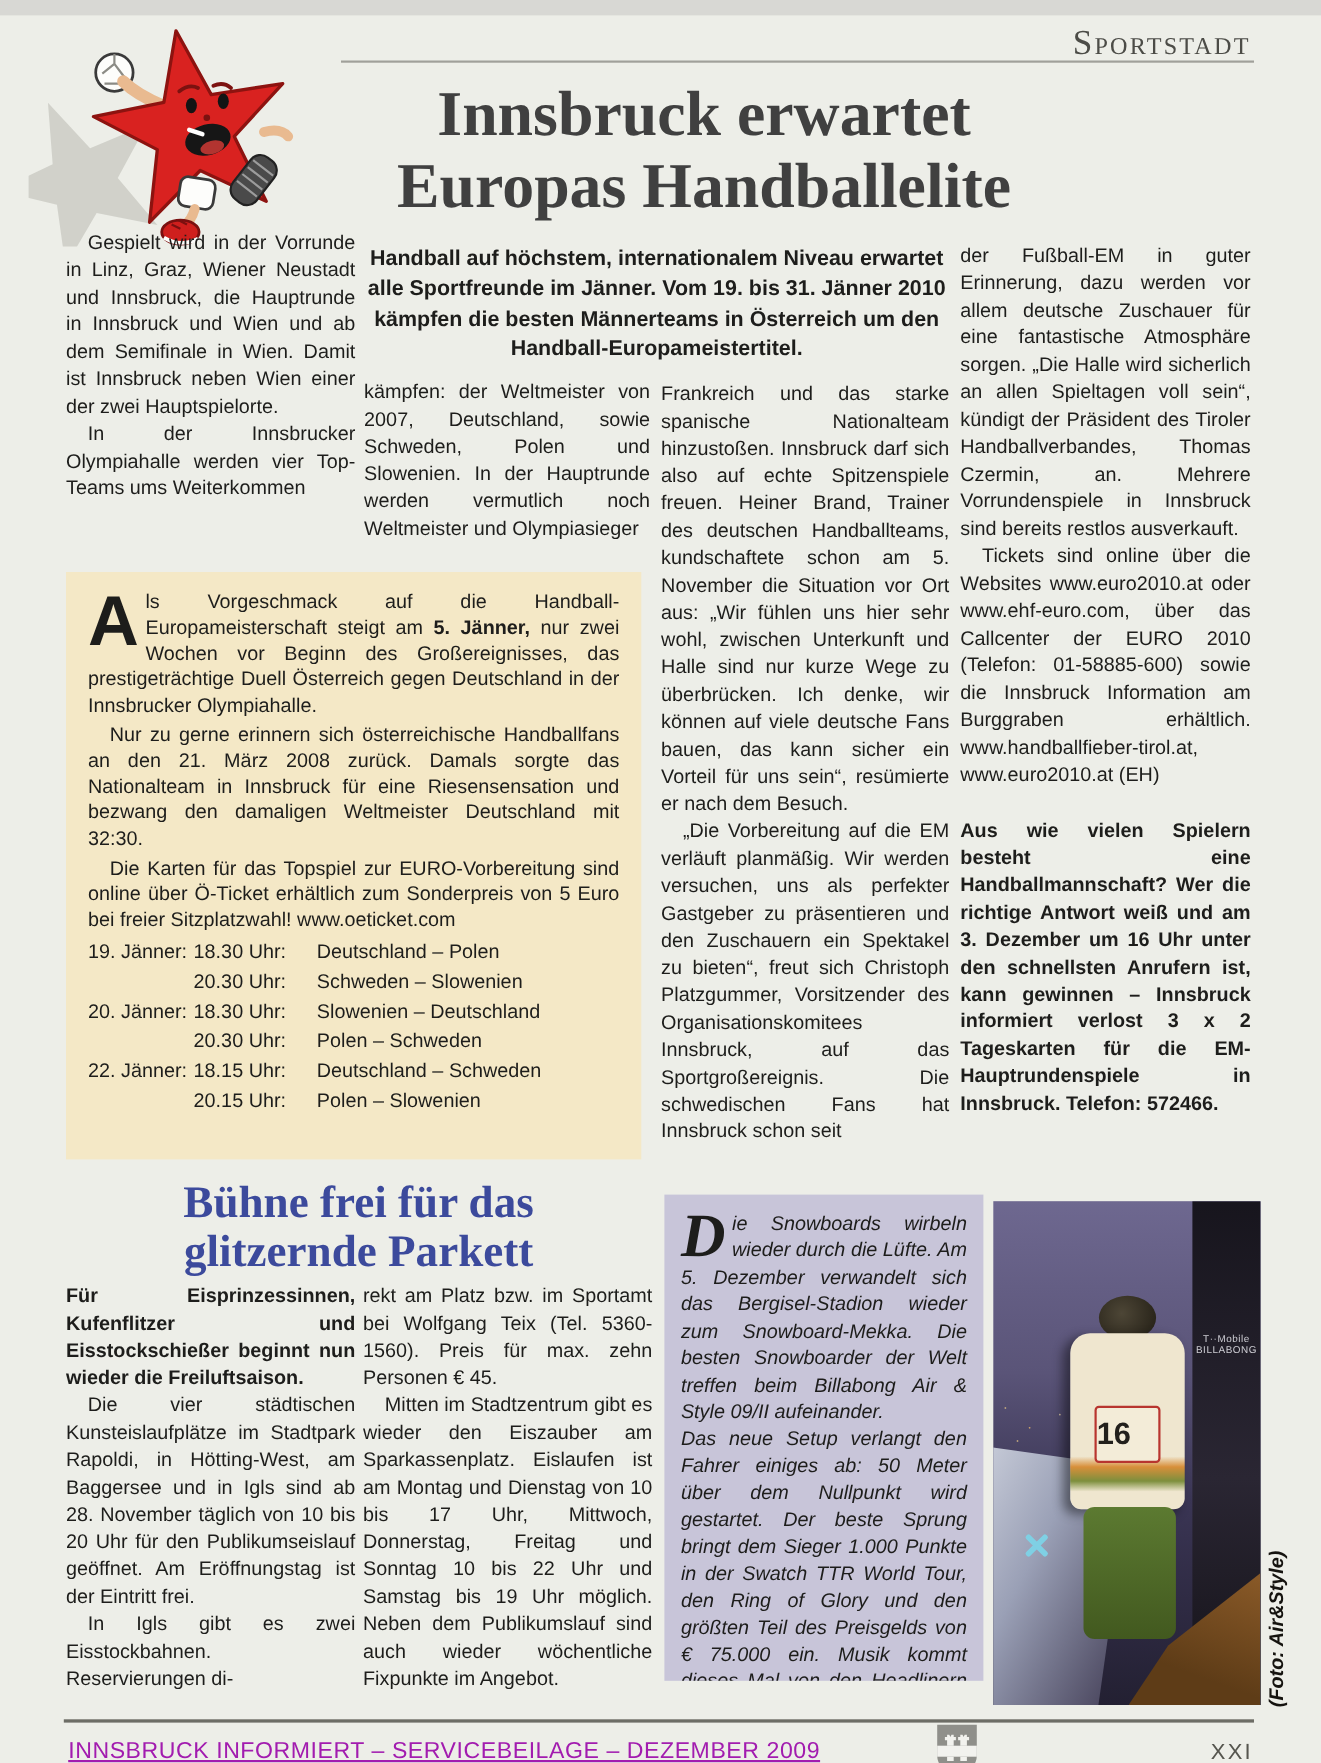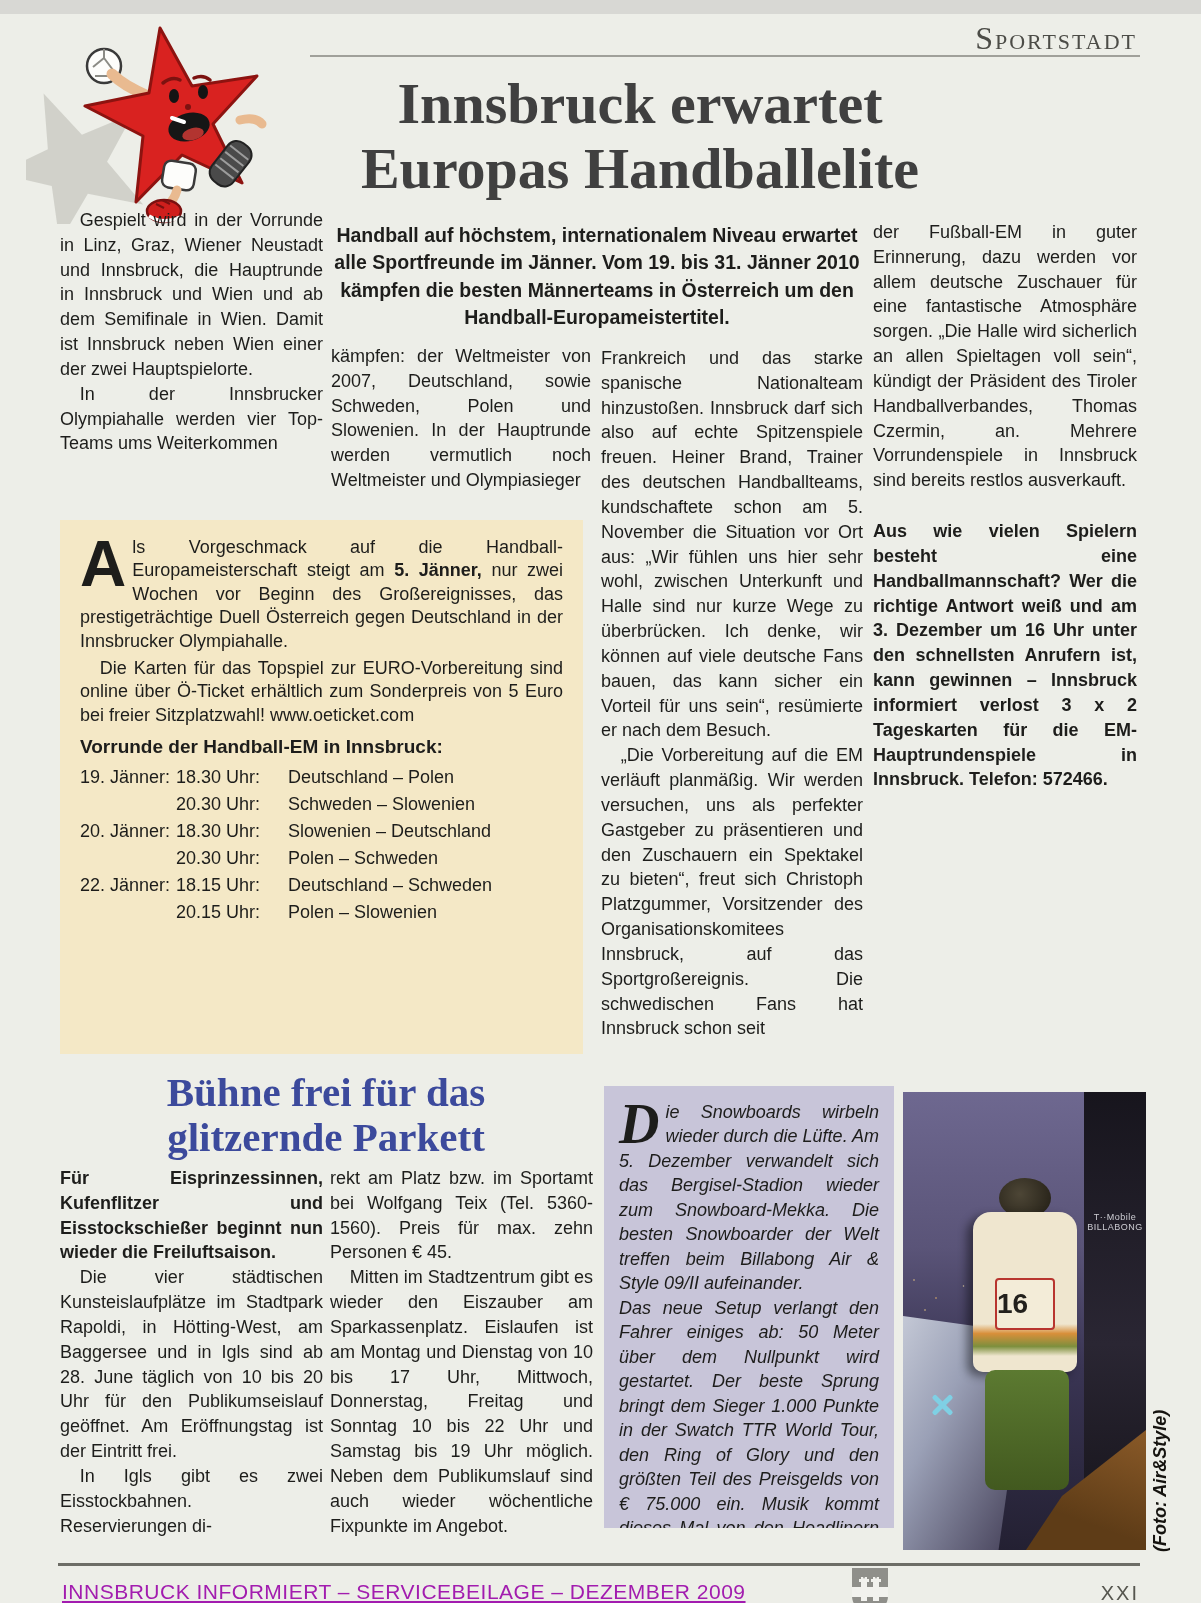--- a/index.html
+++ b/index.html
@@ -154,30 +154,31 @@
     <p data-name="body-paragraph">kämpfen: der Weltmeister von 2007, Deutschland, sowie Schweden, Polen und Slowenien. In der Hauptrunde werden vermutlich noch Weltmeister und Olympiasieger</p>
   </div>
 
   <div class="col c3" data-name="article1-column3">
     <p data-name="body-paragraph">Frankreich und das starke spanische Nationalteam hinzustoßen. Innsbruck darf sich also auf echte Spitzenspiele freuen. Heiner Brand, Trainer des deutschen Handballteams, kundschaftete schon am 5. November die Situation vor Ort aus: „Wir fühlen uns hier sehr wohl, zwischen Unterkunft und Halle sind nur kurze Wege zu überbrücken. Ich denke, wir können auf viele deutsche Fans bauen, das kann sicher ein Vorteil für uns sein“, resümierte er nach dem Besuch.</p>
     <p class="ind" data-name="body-paragraph">„Die Vorbereitung auf die EM verläuft planmäßig. Wir werden versuchen, uns als perfekter Gastgeber zu präsentieren und den Zuschauern ein Spektakel zu bieten“, freut sich Christoph Platzgummer, Vorsitzender des Organisationskomitees Innsbruck, auf das Sportgroßereignis. Die schwedischen Fans hat Innsbruck schon seit</p>
   </div>
 
   <div class="col c4" data-name="article1-column4">
     <p data-name="body-paragraph">der Fußball-EM in guter Erinnerung, dazu werden vor allem deutsche Zuschauer für eine fantastische Atmosphäre sorgen. „Die Halle wird sicherlich an allen Spieltagen voll sein“, kündigt der Präsident des Tiroler Handballverbandes, Thomas Czermin, an. Mehrere Vorrundenspiele in Innsbruck sind bereits restlos ausverkauft.</p>
+    <p class="ind" data-name="body-paragraph">Tickets sind online über die Websites www.euro2010.at oder www.ehf-euro.com, über das Callcenter der EURO 2010 (Telefon: 01-58885-600) sowie die Innsbruck Information am Burggraben erhältlich. www.handballfieber-tirol.at, www.euro2010.at (EH)</p>
     <p class="promo" data-name="prize-question-paragraph">Aus wie vielen Spielern besteht eine Handballmannschaft? Wer die richtige Antwort weiß und am 3. Dezember um 16 Uhr unter den schnellsten Anrufern ist, kann gewinnen – Innsbruck informiert verlost 3 x 2 Tageskarten für die EM-Hauptrundenspiele in Innsbruck. Telefon: 572466.</p>
   </div>
 
   <div class="infobox" data-name="handball-infobox">
     <p data-name="infobox-paragraph">
       <span class="dropcap" data-name="dropcap-letter">A</span><span data-name="infobox-text">ls Vorgeschmack auf die Handball-Europameisterschaft steigt am </span><b data-name="infobox-bold-date">5. Jänner,</b><span data-name="infobox-text"> nur zwei Wochen vor Beginn des Großereignisses, das prestigeträchtige Duell Österreich gegen Deutschland in der Innsbrucker Olympiahalle.</span>
     </p>
+    <p class="ind" data-name="infobox-paragraph">Nur zu gerne erinnern sich österreichische Handballfans an den 21. März 2008 zurück. Damals sorgte das Nationalteam in Innsbruck für eine Riesensensation und bezwang den damaligen Weltmeister Deutschland mit 32:30.</p>
     <p class="ind" data-name="infobox-paragraph">Die Karten für das Topspiel zur EURO-Vorbereitung sind online über Ö-Ticket erhältlich zum Sonderpreis von 5 Euro bei freier Sitzplatzwahl! www.oeticket.com</p>
 
-    <div class="sched-head" data-name="vorrunde-heading">Vorrunde der Handball-EM in Innsbruck:</div>
 
     <div class="sched-row" data-name="schedule-row">
       <span data-name="schedule-date">19. Jänner:</span>
       <span data-name="schedule-time">18.30 Uhr:</span>
       <span data-name="schedule-match">Deutschland – Polen</span>
     </div>
     <div class="sched-row" data-name="schedule-row">
       <span data-name="schedule-date"></span>
       <span data-name="schedule-time">20.30 Uhr:</span>
       <span data-name="schedule-match">Schweden – Slowenien</span>
@@ -205,21 +206,21 @@
 
   </div>
 
   <div class="a2title" data-name="article2-headline">
     <div data-name="headline-line1">Bühne frei für das</div>
     <div data-name="headline-line2">glitzernde Parkett</div>
   </div>
 
   <div class="col a2c1" data-name="article2-column1">
     <p class="lead" data-name="lead-paragraph">Für Eisprinzessinnen, Kufenflitzer und Eisstockschießer beginnt nun wieder die Freiluftsaison.</p>
-    <p class="ind" data-name="body-paragraph">Die vier städtischen Kunsteislaufplätze im Stadtpark Rapoldi, in Hötting-West, am Baggersee und in Igls sind ab 28. June täglich von 10 bis 20 Uhr für den Publikumseislauf geöffnet. Am Eröffnungstag ist der Eintritt frei.</p>
+    <p class="ind" data-name="body-paragraph">Die vier städtischen Kunsteislaufplätze im Stadtpark Rapoldi, in Hötting-West, am Baggersee und in Igls sind ab 28. November täglich von 10 bis 20 Uhr für den Publikumseislauf geöffnet. Am Eröffnungstag ist der Eintritt frei.</p>
     <p class="ind" data-name="body-paragraph">In Igls gibt es zwei Eisstockbahnen. Reservierungen di-</p>
   </div>
 
   <div class="col a2c2" data-name="article2-column2">
     <p data-name="body-paragraph">rekt am Platz bzw. im Sportamt bei Wolfgang Teix (Tel. 5360-1560). Preis für max. zehn Personen € 45.</p>
     <p class="ind" data-name="body-paragraph">Mitten im Stadtzentrum gibt es wieder den Eiszauber am Sparkassenplatz. Eislaufen ist am Montag und Dienstag von 10 bis 17 Uhr, Mittwoch, Donnerstag, Freitag und Sonntag 10 bis 22 Uhr und Samstag bis 19 Uhr möglich. Neben dem Publikumslauf sind auch wieder wöchentliche Fixpunkte im Angebot.</p>
   </div>
 
   <div class="snowbox" data-name="snowboard-infobox">
     <p data-name="snowbox-paragraph">

